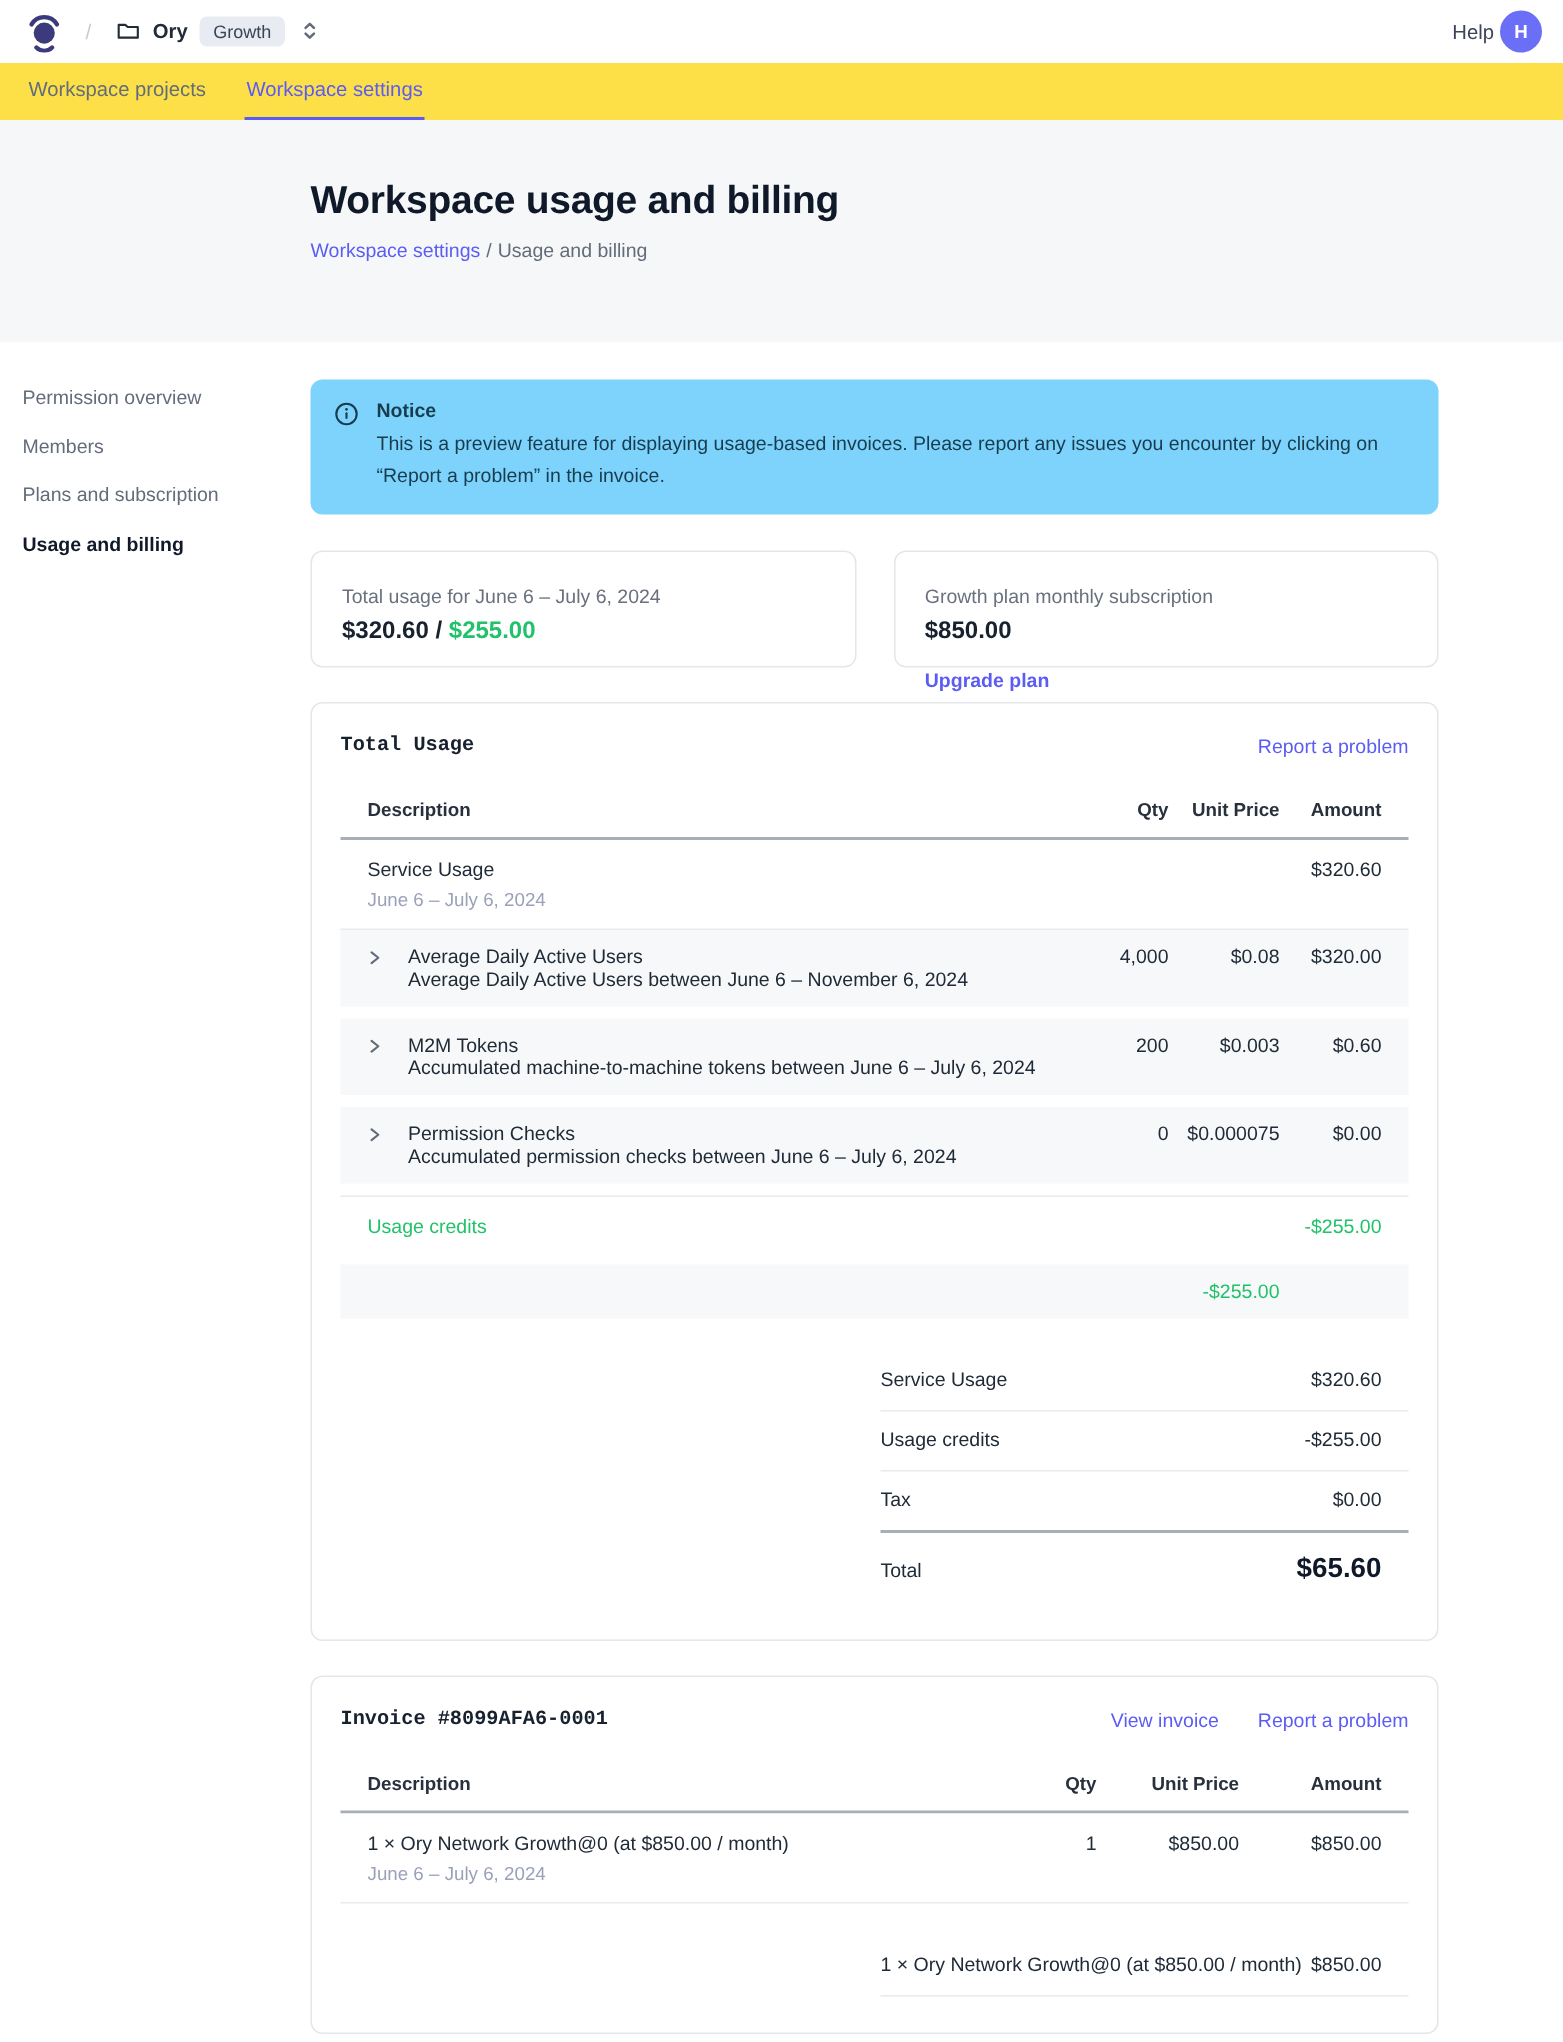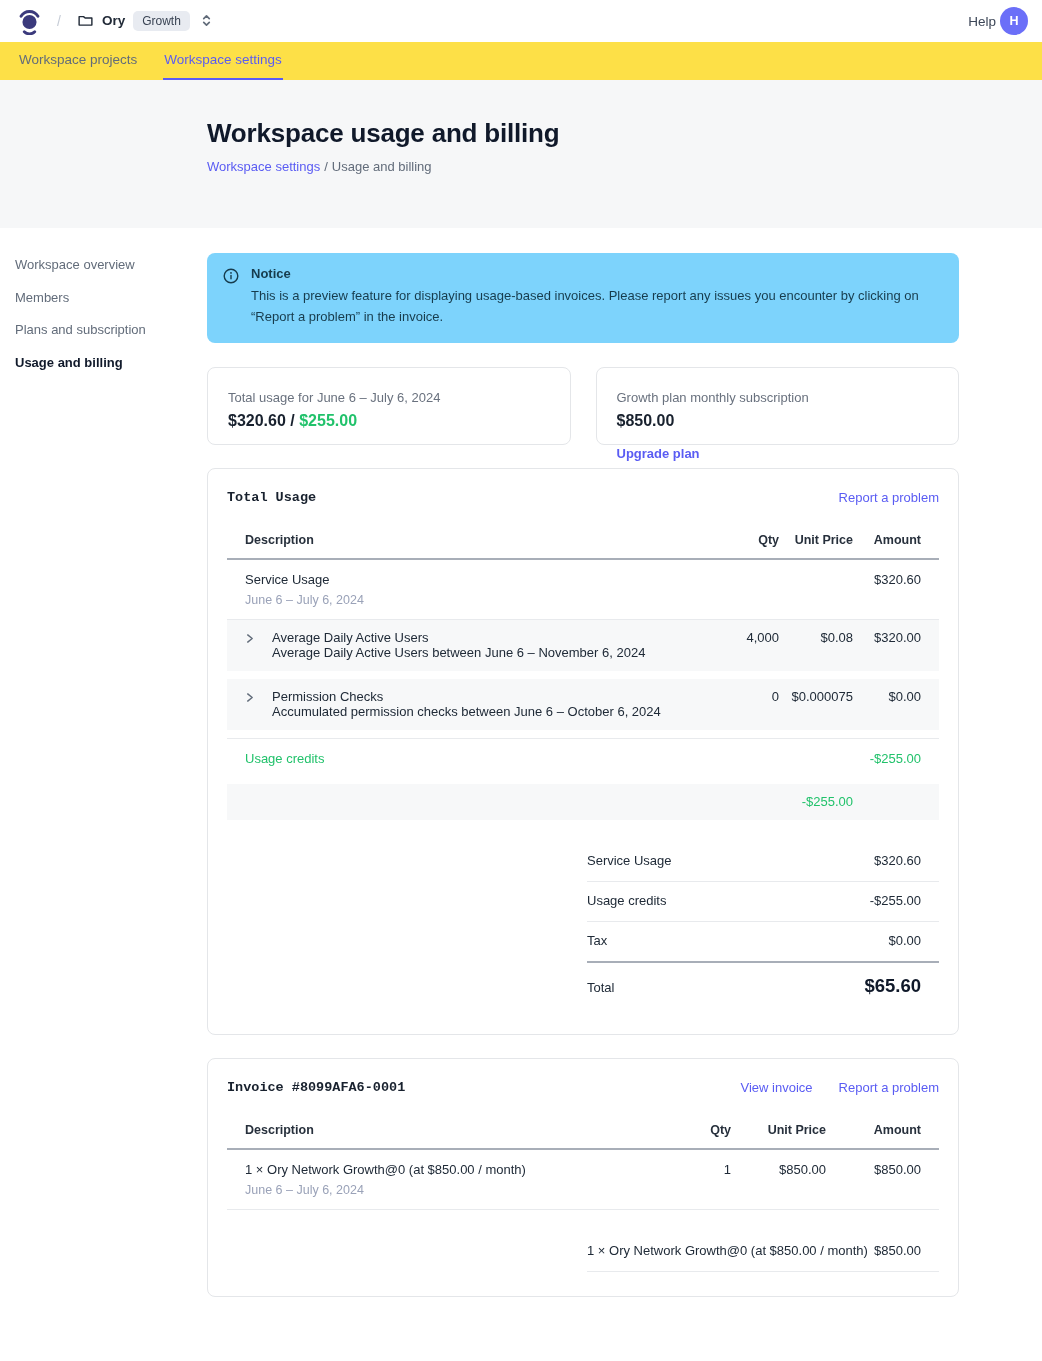--- a/index.html
+++ b/index.html
@@ -164,21 +164,21 @@
 <div class="hero">
   <h1>Workspace usage and billing</h1>
   <div class="crumbs">
     <a>Workspace settings</a><span class="sep">/</span><span class="cur">Usage and billing</span>
   </div>
 </div>
 
 <div class="content">
 
   <div class="sidebar">
-    <div class="side-item">Workspace overview</div>
+    <div class="side-item">Permission overview</div>
     <div class="side-item">Members</div>
     <div class="side-item">Plans and subscription</div>
     <div class="side-item active">Usage and billing</div>
   </div>
 
   <div class="main">
 
     <div class="notice">
       <span class="n-icon">
         <svg width="16" height="16" viewBox="0 0 16 16" fill="none">
@@ -239,30 +239,44 @@
           </span>
           <div>
             <div class="r-name">Average Daily Active Users</div>
             <div class="r-sub">Average Daily Active Users between June 6 – November 6, 2024</div>
           </div>
           <span class="num">4,000</span>
           <span class="num">$0.08</span>
           <span class="num">$320.00</span>
         </div>
 
-
         <div class="subrow sub-cols">
           <span class="chev-cell">
             <svg width="9" height="11" viewBox="0 0 10 12" fill="none" stroke="#626c7a" stroke-width="1.6" stroke-linecap="round" stroke-linejoin="round">
                 <path d="M3 2 L8 6 L3 10"></path>
               </svg>
           </span>
           <div>
+            <div class="r-name">M2M Tokens</div>
+            <div class="r-sub">Accumulated machine-to-machine tokens between June 6 – July 6, 2024</div>
+          </div>
+          <span class="num">200</span>
+          <span class="num">$0.003</span>
+          <span class="num">$0.60</span>
+        </div>
+
+        <div class="subrow sub-cols">
+          <span class="chev-cell">
+            <svg width="9" height="11" viewBox="0 0 10 12" fill="none" stroke="#626c7a" stroke-width="1.6" stroke-linecap="round" stroke-linejoin="round">
+                <path d="M3 2 L8 6 L3 10"></path>
+              </svg>
+          </span>
+          <div>
             <div class="r-name">Permission Checks</div>
-            <div class="r-sub">Accumulated permission checks between June 6 – October 6, 2024</div>
+            <div class="r-sub">Accumulated permission checks between June 6 – July 6, 2024</div>
           </div>
           <span class="num">0</span>
           <span class="num">$0.000075</span>
           <span class="num">$0.00</span>
         </div>
 
         <div class="trow credits-row" style="display:grid; grid-template-columns:1fr 68px;">
           <span class="green">Usage credits</span>
           <span class="num green">-$255.00</span>
         </div>

